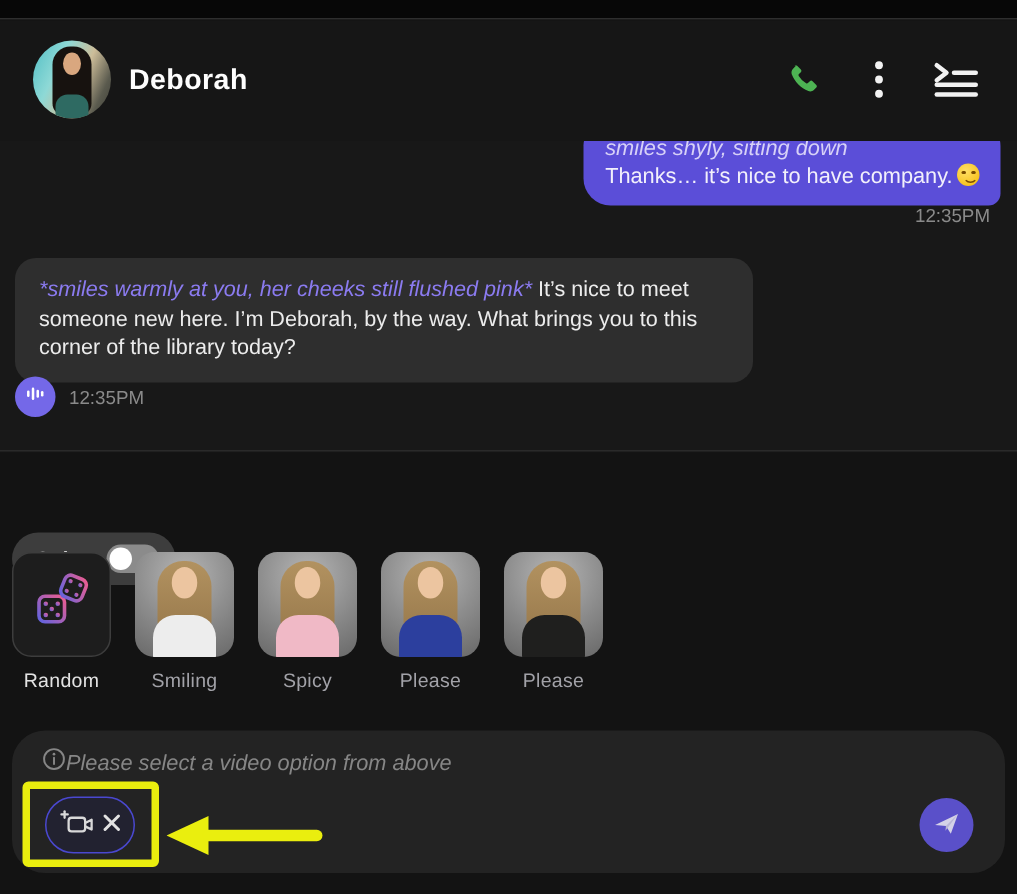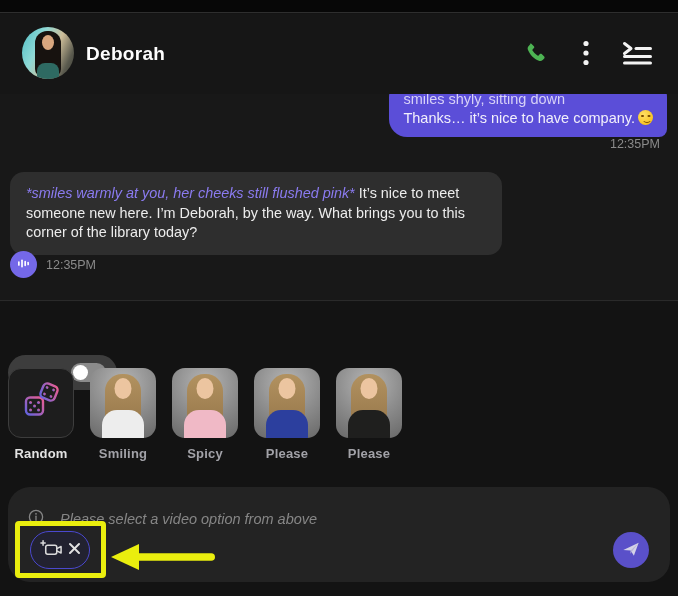--- a/index.html
+++ b/index.html
@@ -27,21 +27,21 @@
     font-size:19px; font-weight:bold; color:#fdfdfd; letter-spacing:.3px; }
   .hdr-btn { position:absolute; top:50%; transform:translateY(-50%); width:40px; height:40px;
     display:flex; align-items:center; justify-content:center; cursor:pointer; background:none; border:none; }
   .hdr-phone { left:515px; } .hdr-kebab { left:566px; } .hdr-panel { left:617px; }
   
   .chat-area { position:absolute; left:0; top:94px; width:678px; height:207px;
     background:#181818; overflow:hidden; border-bottom:1px solid #2a2a2a; }
   .bubble-out { position:absolute; right:11px; top:-11px; max-width:300px;
     background:#5b4ed8; color:#f2f0fb; border-radius:14px 14px 8px 18px;
     padding:7px 14px 9px 14px; font-size:14.5px; line-height:19px; }
-  .bubble-out .action { color:#d7d1f7; }
+  .bubble-out .action { font-style:italic; color:#d7d1f7; }
   .ts-right { position:absolute; right:18px; top:43px; font-size:12.5px; color:#8a8a8a; }
   .bubble-in { position:absolute; left:10px; top:78px; width:492px;
     background:#2e2e2e; color:#ececec; border-radius:14px;
     padding:12px 16px; font-size:14.4px; line-height:19.5px; }
   .bubble-in .action { font-style:italic; color:#8b7bf0;margin-top:16px; }
   .voice-row { position:absolute; left:10px; top:157px; display:flex; align-items:center; gap:9px; }
   .voice-chip { width:27px; height:27px; border-radius:50%; background:#7468e8;
     display:flex; align-items:center; justify-content:center; cursor:pointer; }
   .ts-left { font-size:12.5px; color:#8a8a8a; }
   .emoji-face { display:inline-block; width:15px; height:15px; border-radius:50%;
@@ -66,26 +66,26 @@
   .tile-random { background:#1d1d1d; border:1px solid #3d3d3d;
     display:flex; align-items:center; justify-content:center; }
   .photo-tile { background:radial-gradient(circle at 50% 22%, #b6b6b6, #8f8f8f 48%, #686868 100%); }
   .fig-hair { position:absolute; left:50%; top:6px; width:36px; height:52px;
     transform:translateX(-50%); background:linear-gradient(#b29260,#97784b); border-radius:17px 17px 12px 12px; }
   .fig-face { position:absolute; left:50%; top:10px; width:17px; height:21px;
     transform:translateX(-50%); background:#ecc5a0; border-radius:50%; }
   .fig-torso { position:absolute; left:50%; bottom:-4px; width:42px; height:32px;
     transform:translateX(-50%); background:var(--top,#ddd); border-radius:15px 15px 0 0; }
   .tile-label { position:absolute; top:144px; width:66px; text-align:center;
-    font-size:13px; font-weight:bold; color:#a2a2a8; letter-spacing:.2px; }
+    font-size:13px; font-weight:normal; color:#a2a2a8; letter-spacing:.2px; }
   .tile-label.bright { color:#e3e3e3; }
   
   .composer { position:absolute; left:8px; top:185px; width:662px; height:95px;
     background:#232323; border-radius:22px; }
-  .hint-row { position:absolute; left:20px; top:11px; display:flex; align-items:center; gap:16px;margin-top:11px; }
+  .hint-row { position:absolute; left:20px; top:11px; display:flex; align-items:center; gap:0; }
   .hint-text { font-style:italic; font-size:14.5px; color:#868686; }
   .video-cancel-pill { position:absolute; left:22px; top:44px; width:60px; height:38px;
     border:1.5px solid #4a48cf; border-radius:19px; background:#222230;
     display:flex; align-items:center; justify-content:center; gap:5px; cursor:pointer; }
   .send-btn { position:absolute; right:21px; top:45px; width:36px; height:36px; border-radius:50%;
     background:#5a50c9; border:none; display:flex; align-items:center; justify-content:center; cursor:pointer; }
   
   .hl-box { position:absolute; left:15px; top:521px; width:91px; height:57px;
     border:5px solid #eaee0e; border-radius:4px; pointer-events:none; z-index:5; }
   .hl-arrow { position:absolute; left:111px; top:541px; z-index:5; pointer-events:none; }

